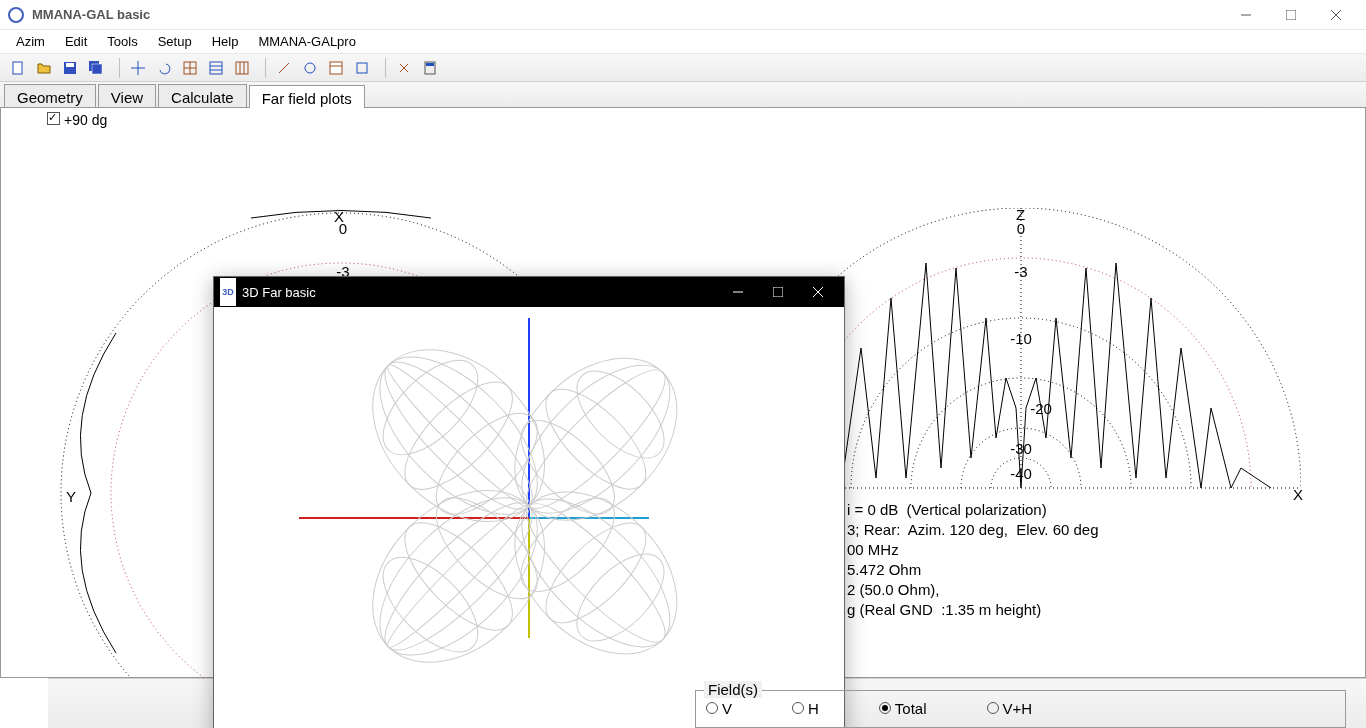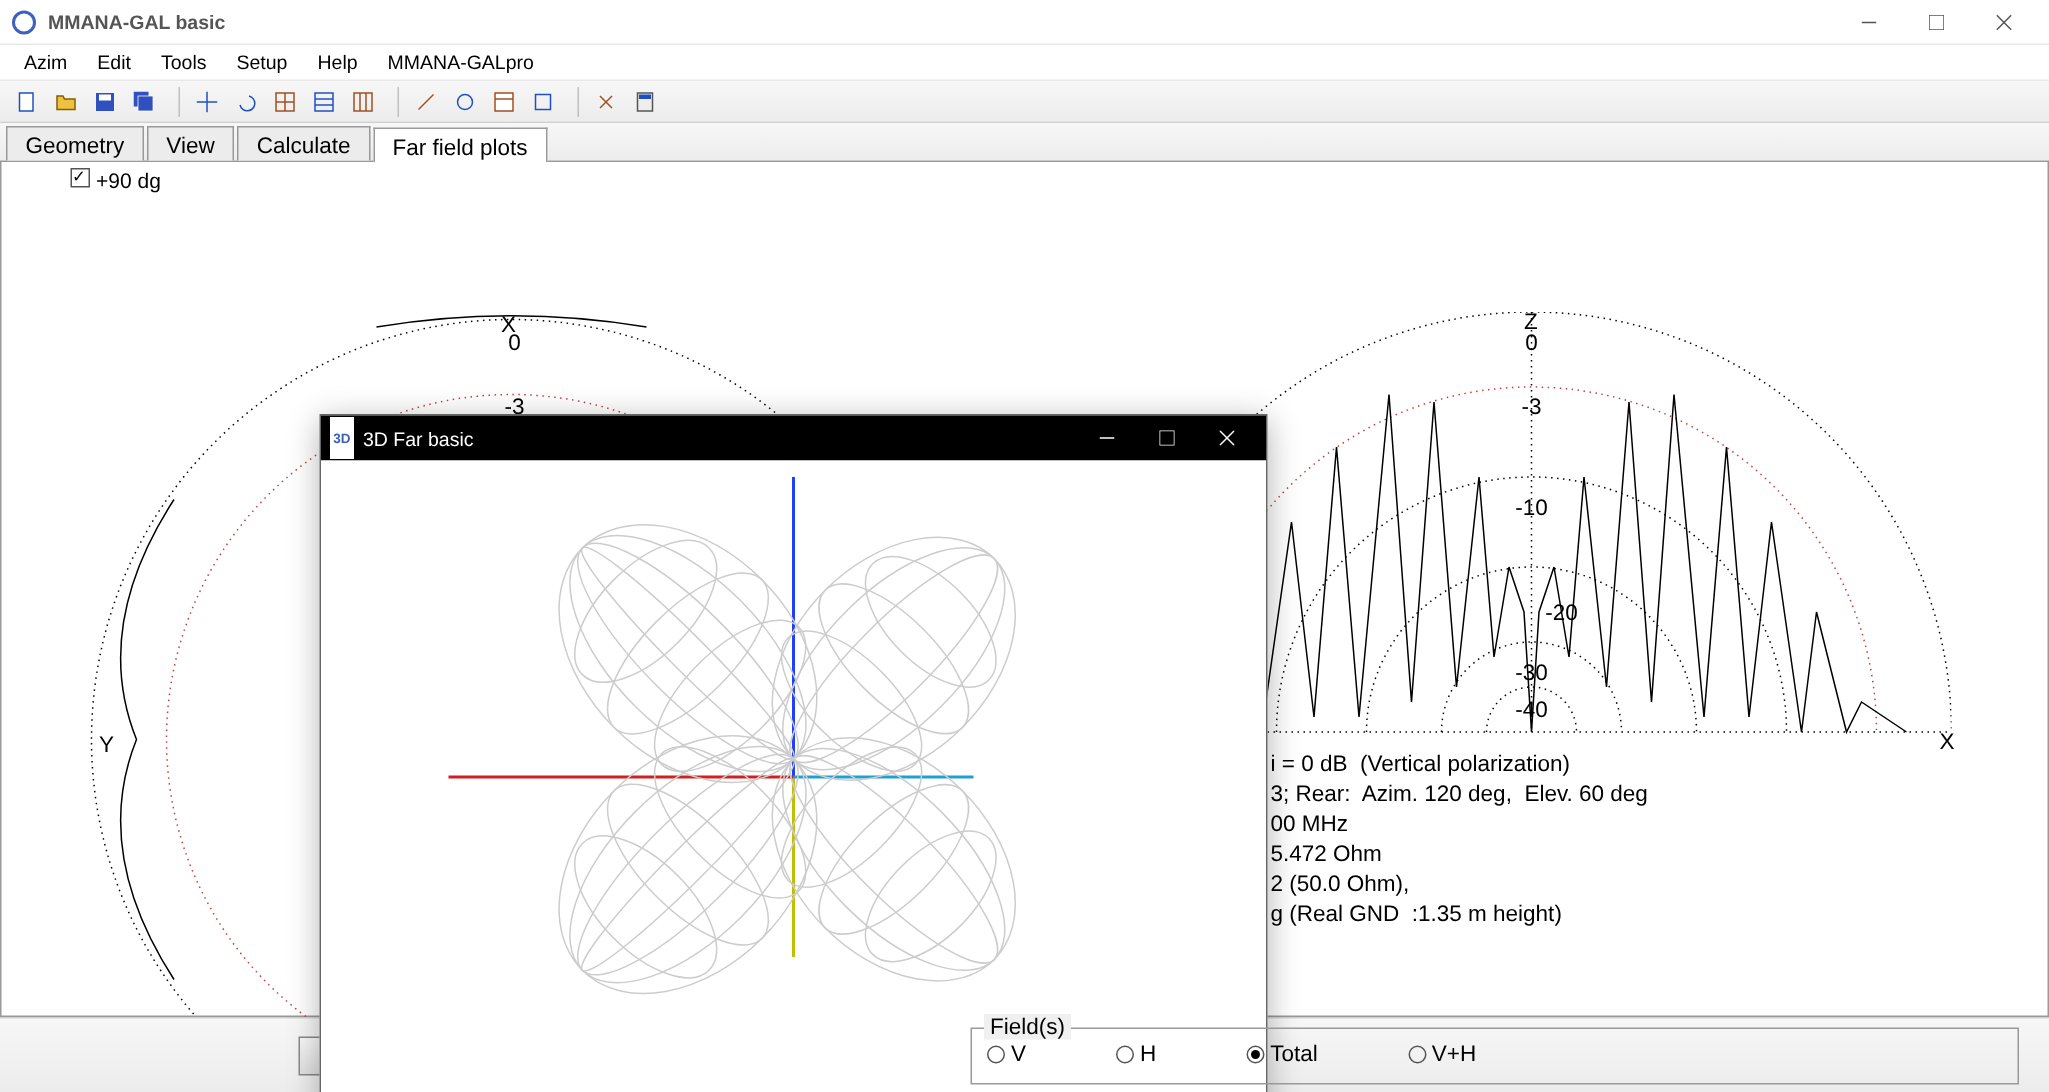--- a/index.html
+++ b/index.html
@@ -33,21 +33,21 @@
   .axis-label-x { position: absolute; left: 333px; top: 100px; font-size: 15px; }
   .axis-label-y { position: absolute; left: 65px; top: 380px; font-size: 15px; }
   .axis-label-z { position: absolute; top: 98px; font-size: 15px; }
   .axis-label-x2 { position: absolute; top: 378px; font-size: 15px; }
 
   .dbscale { position: absolute; font-size: 15px; color: #000; width: 40px; text-align: center; }
 
   .info-block { position: absolute; left: 846px; top: 392px; font-size: 15px; line-height: 20px; white-space: pre; }
 
   
-  .bottom { height: 50px; background: linear-gradient(#f7f7f7,#ececec); display: flex; align-items: center; padding: 0 10px; border-top: 1px solid #d0d0d0; gap: 19px; }
+  .bottom { height: 50px; background: linear-gradient(#f7f7f7,#ececec); display: flex; align-items: flex-end; padding: 0 10px; border-top: 1px solid #d0d0d0; gap: 19px; margin-left: 48px; }
   .bigbtn { width: 220px; height: 26px; background: linear-gradient(#f8f8f8,#e0e0e0); border: 1px solid #888; font-size: 15px; display: flex; align-items: center; justify-content: center; cursor: default; }
   .fields-group { border: 1px solid #999; padding: 2px 10px 4px 10px; display: flex; gap: 60px; align-items: center; position: relative; height: 38px; flex: 1; margin: 0 10px; }
   .fields-group .legend { position: absolute; top: -10px; left: 8px; background: #f0f0f0; padding: 0 4px; font-size: 15px; }
   .radio { display: flex; align-items: center; gap: 4px; font-size: 15px; }
   .radio .dot { width: 12px; height: 12px; border: 1px solid #555; border-radius: 50%; display: inline-block; position: relative; }
   .radio.checked .dot::after { content: ""; position: absolute; width: 6px; height: 6px; background: #000; border-radius: 50%; top: 2px; left: 2px; }
 
   
   .child-win { position: absolute; left: 212px; top: 168px; width: 632px; height: 485px; background: #fff; border: 1px solid #666; box-shadow: 0 4px 20px rgba(0,0,0,0.3); }
   .child-win .ctb { height: 30px; background: #000; color: #fff; display: flex; align-items: center; padding: 0 6px; font-size: 13px; }

